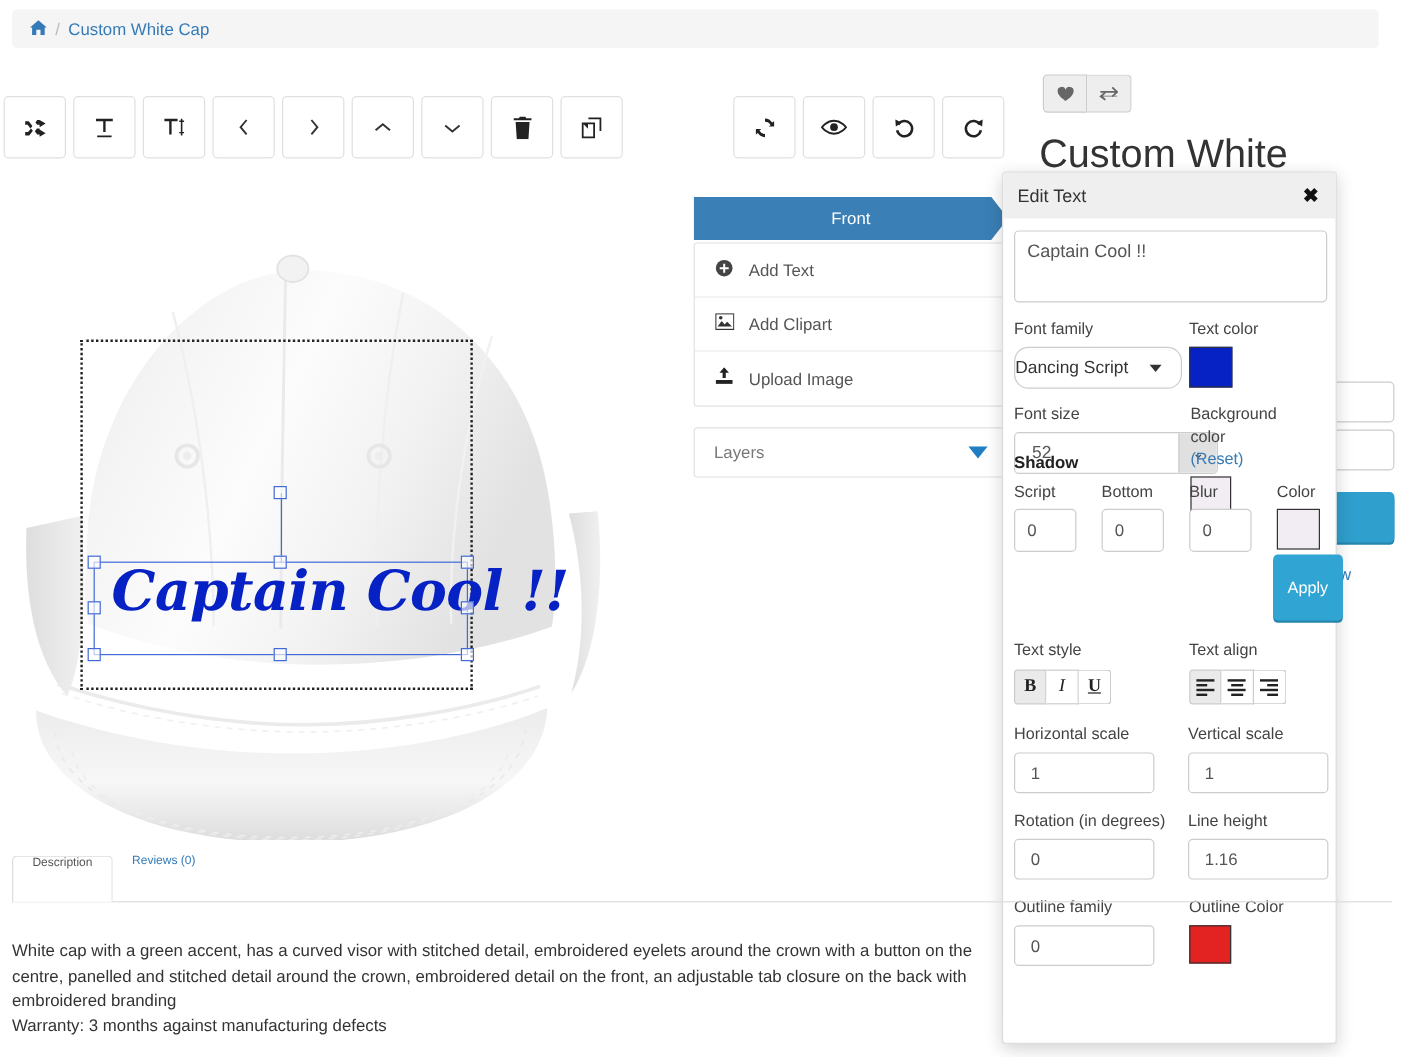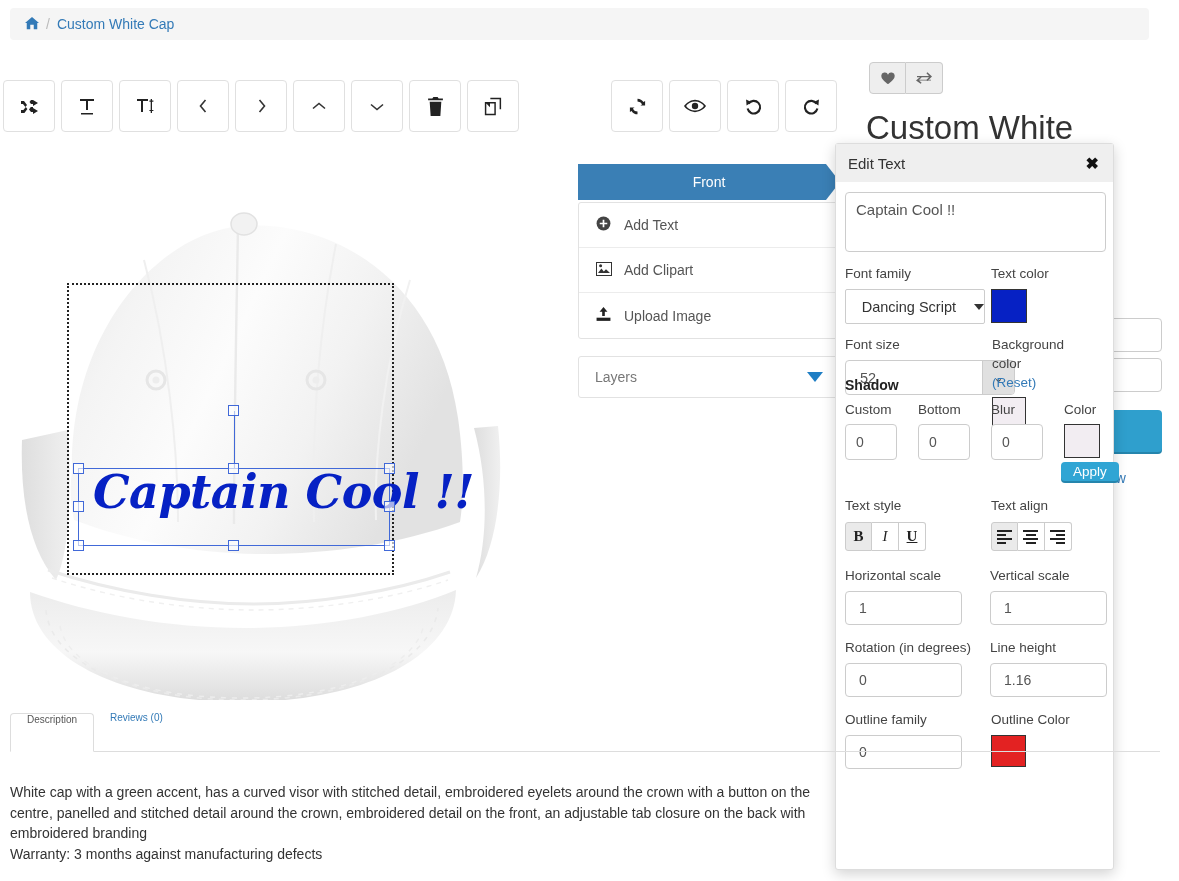--- a/index.html
+++ b/index.html
@@ -110,37 +110,37 @@
     justify-content:space-between; padding:0 14px 0 12px; }
   .etp-title{ font-size:15px; color:#333; }
   .etp-x{ font-size:16px; color:#111; cursor:pointer; font-weight:bold; }
   .etp-body{ padding:10px 9px 0 9px; }
   .ta{ width:261px; height:60px; border:1px solid #ccc; border-radius:4px;
     padding:8px 10px; font-size:15px; color:#555; position:relative;
     font-family:"Liberation Sans", sans-serif; background:#fff; }
   .lbl{ font-size:13.5px; color:#444; }
   .row2{ display:flex; }
   .colL{ width:147px; } .colR{ width:114px; }
-  .ddl{ width:140px; height:35px; border:1px solid #ccc; border-radius:2px;
-    background:#fff; display:flex; align-items:center; justify-content:flex-end;
+  .ddl{ width:140px; height:35px; border:1px solid #ccc; border-radius:12px;
+    background:#fff; display:flex; align-items:center; justify-content:flex-start;
     gap:18px; font-size:14.5px; color:#333; cursor:pointer; }
   .caret-sm{ width:0;height:0;border-left:5px solid transparent;border-right:5px solid transparent;border-top:6px solid #333; }
   .sel{ width:170px; height:35px; border:1px solid #ccc; border-radius:4px;
     background:#fff; display:flex; align-items:center; cursor:pointer; overflow:hidden; }
   .sel .v{ flex:1; padding-left:14px; font-size:14.5px; color:#555; }
   .sel .ar{ width:32px; height:100%; background:#e0e0e0; border-left:1px solid #ccc;
     display:flex; align-items:center; justify-content:center; font-size:12px; color:#444; }
   .sw{ border:1px solid #333; cursor:pointer; }
   .reset{ color:#337ab7; font-size:13.5px; cursor:pointer; }
   .shadow-h{ font-size:14px; font-weight:bold; color:#222; }
   .num{ width:52px; height:36px; border:1px solid #ccc; border-radius:4px;
     background:#fff; display:flex; align-items:center; padding-left:10px;
     font-size:14px; color:#555; }
   .apply{ background:#30a5d4; color:#fff; font-size:13.5px; border-radius:4px;
-    padding:2px 12px; display:inline-block; box-shadow:0 2px 0 #2585ad; cursor:pointer; }
+    padding:20px 12px; display:inline-block; box-shadow:0 2px 0 #2585ad; cursor:pointer; }
   .sgrp{ display:flex; }
   .sbtn{ width:27px; height:29px; border:1px solid #ccc; background:#fff;
     display:flex; align-items:center; justify-content:center;
     font-family:"Liberation Serif", serif; font-size:15px; color:#222; cursor:pointer; }
   .sbtn + .sbtn{ border-left:none; }
   .sbtn.on{ background:#eaeaea; }
   .sbtn:first-child{ border-radius:3px 0 0 3px; } .sbtn:last-child{ border-radius:0 3px 3px 0; }
   .al-ic{ width:15px; display:flex; flex-direction:column; gap:2px; }
   .al-ic i{ display:block; height:2px; background:#222; }
   .inp{ width:117px; height:34px; border:1px solid #ccc; border-radius:4px;
@@ -407,21 +407,21 @@
         <div class="lbl" style="margin-top:4px;">color</div>
         <div class="reset" style="margin-top:4px;">(Reset)</div>
         <div class="sw" style="width:34px;height:34px;margin-top:7px;background:#f2edf2;"></div>
       </div>
     </div>
 
     <div class="shadow-h" style="margin-top:-54px;">Shadow</div>
 
     <div style="display:flex;gap:21px;margin-top:9px;">
       <div>
-        <div class="lbl">Custom</div>
+        <div class="lbl">Script</div>
         <div class="num" style="margin-top:7px;">0</div>
       </div>
       <div>
         <div class="lbl">Bottom</div>
         <div class="num" style="margin-top:7px;">0</div>
       </div>
       <div>
         <div class="lbl">Blur</div>
         <div class="num" style="margin-top:7px;">0</div>
       </div>

